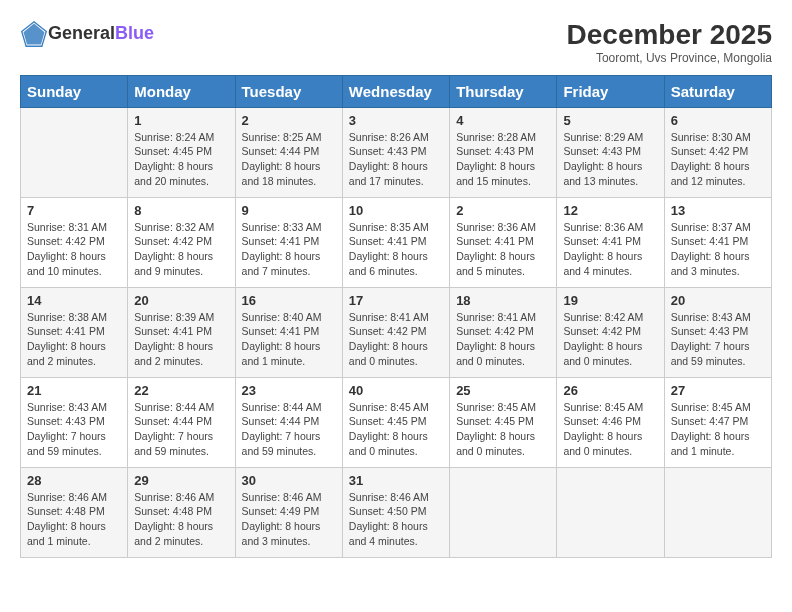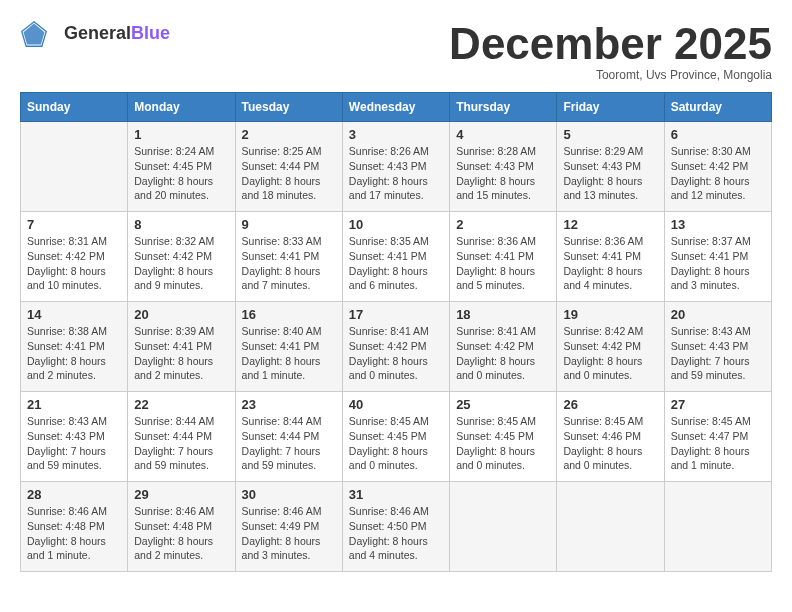--- a/index.html
+++ b/index.html
@@ -12,21 +12,21 @@
     }
     .header-section {
       display: flex;
       justify-content: space-between;
       align-items: flex-start;
       margin-bottom: 10px;
     }
     .logo {
       display: flex;
       align-items: center;
-      gap: 16px;
+      gap: 0;
       text-align: center;
     }
     .logo-text-general {
       font-size: 18px;
       font-weight: bold;
       color: #333;
       line-height: 1.1;
     }
     .logo-text-blue {
       font-size: 18px;
@@ -35,38 +35,38 @@
       line-height: 1.1;
     }
     .logo-icon {
       width: 28px;
       height: 28px;
     }
     .title-block {
       text-align: right;
     }
     .month-title {
-      font-size: 44px;
+      font-size: 28px;
       font-weight: bold;
       color: #333;
       line-height: 1.1;
     }
     .location-title {
       font-size: 12px;
       color: #555;
     }
     table {
       width: 100%;
       border-collapse: collapse;
       table-layout: fixed;
     }
     thead tr th {
       background-color: #3a7fc1;
       color: #fff;
-      font-size: 12px;
+      font-size: 15px;
       font-weight: bold;
       padding: 7px 6px;
       text-align: left;
       border: 1px solid #2d6aa0;
     }
     tbody tr td {
       border: 1px solid #ccc;
       vertical-align: top;
       padding: 5px 6px;
       font-size: 11px;

